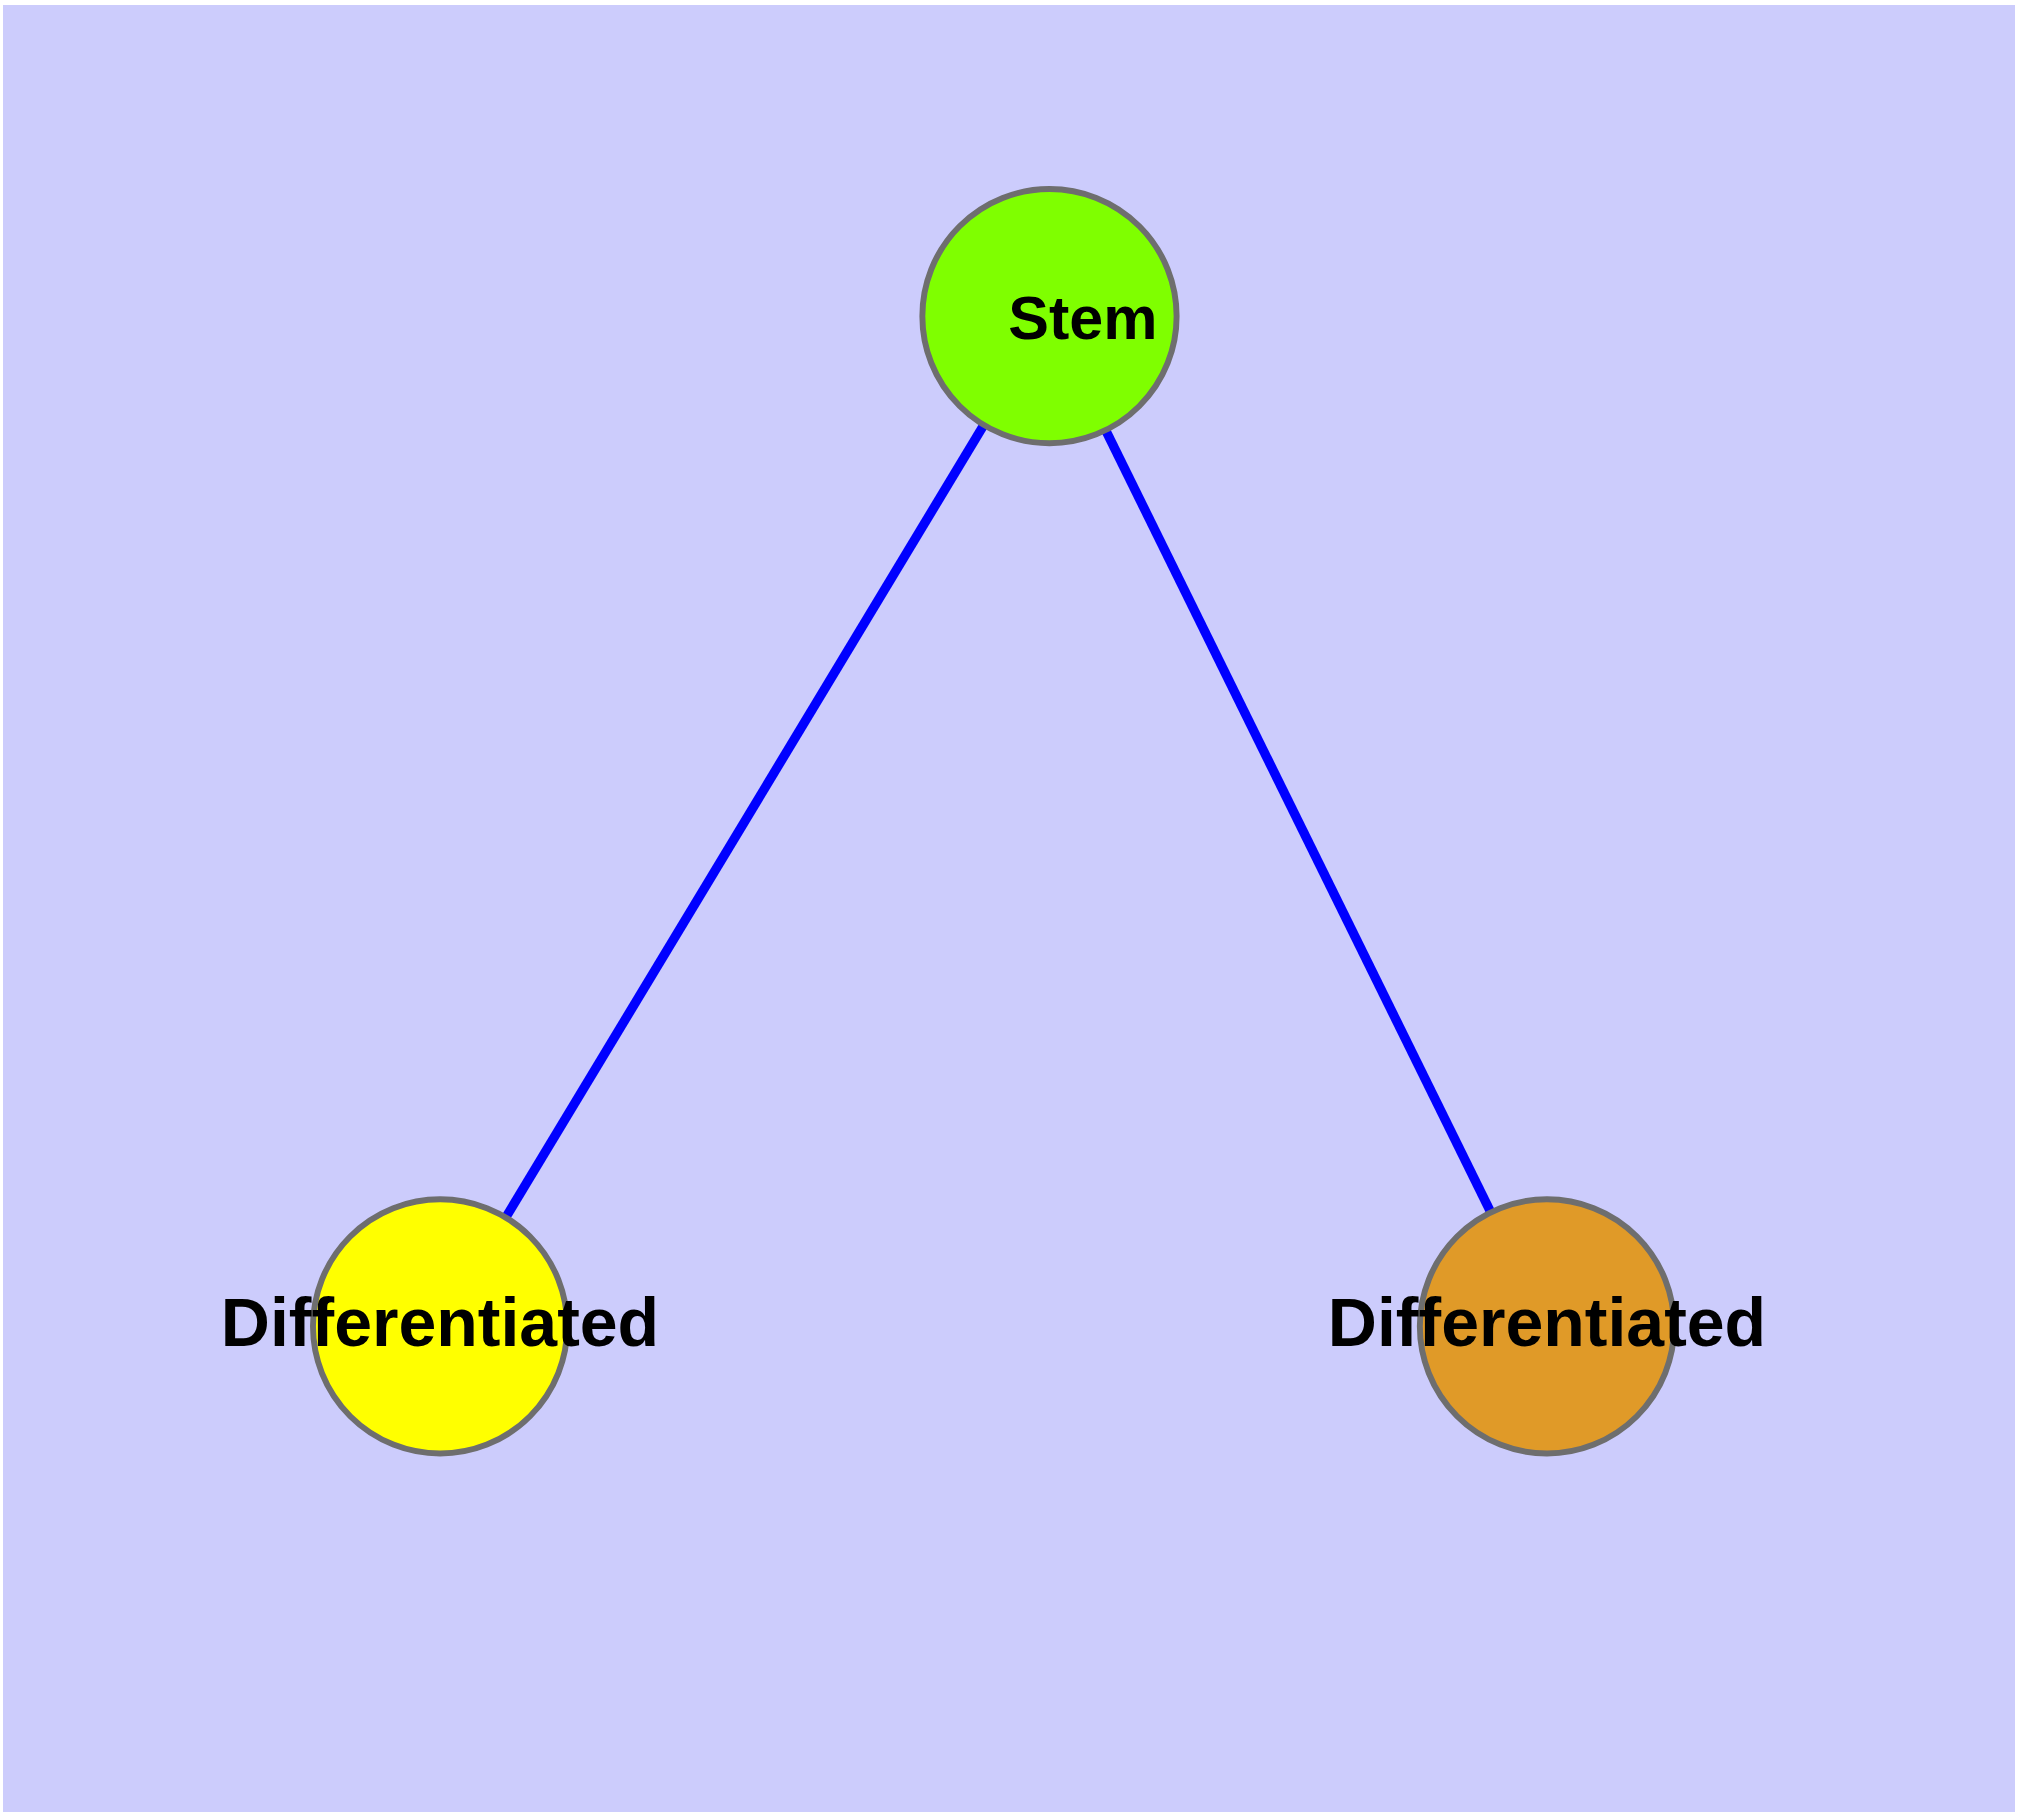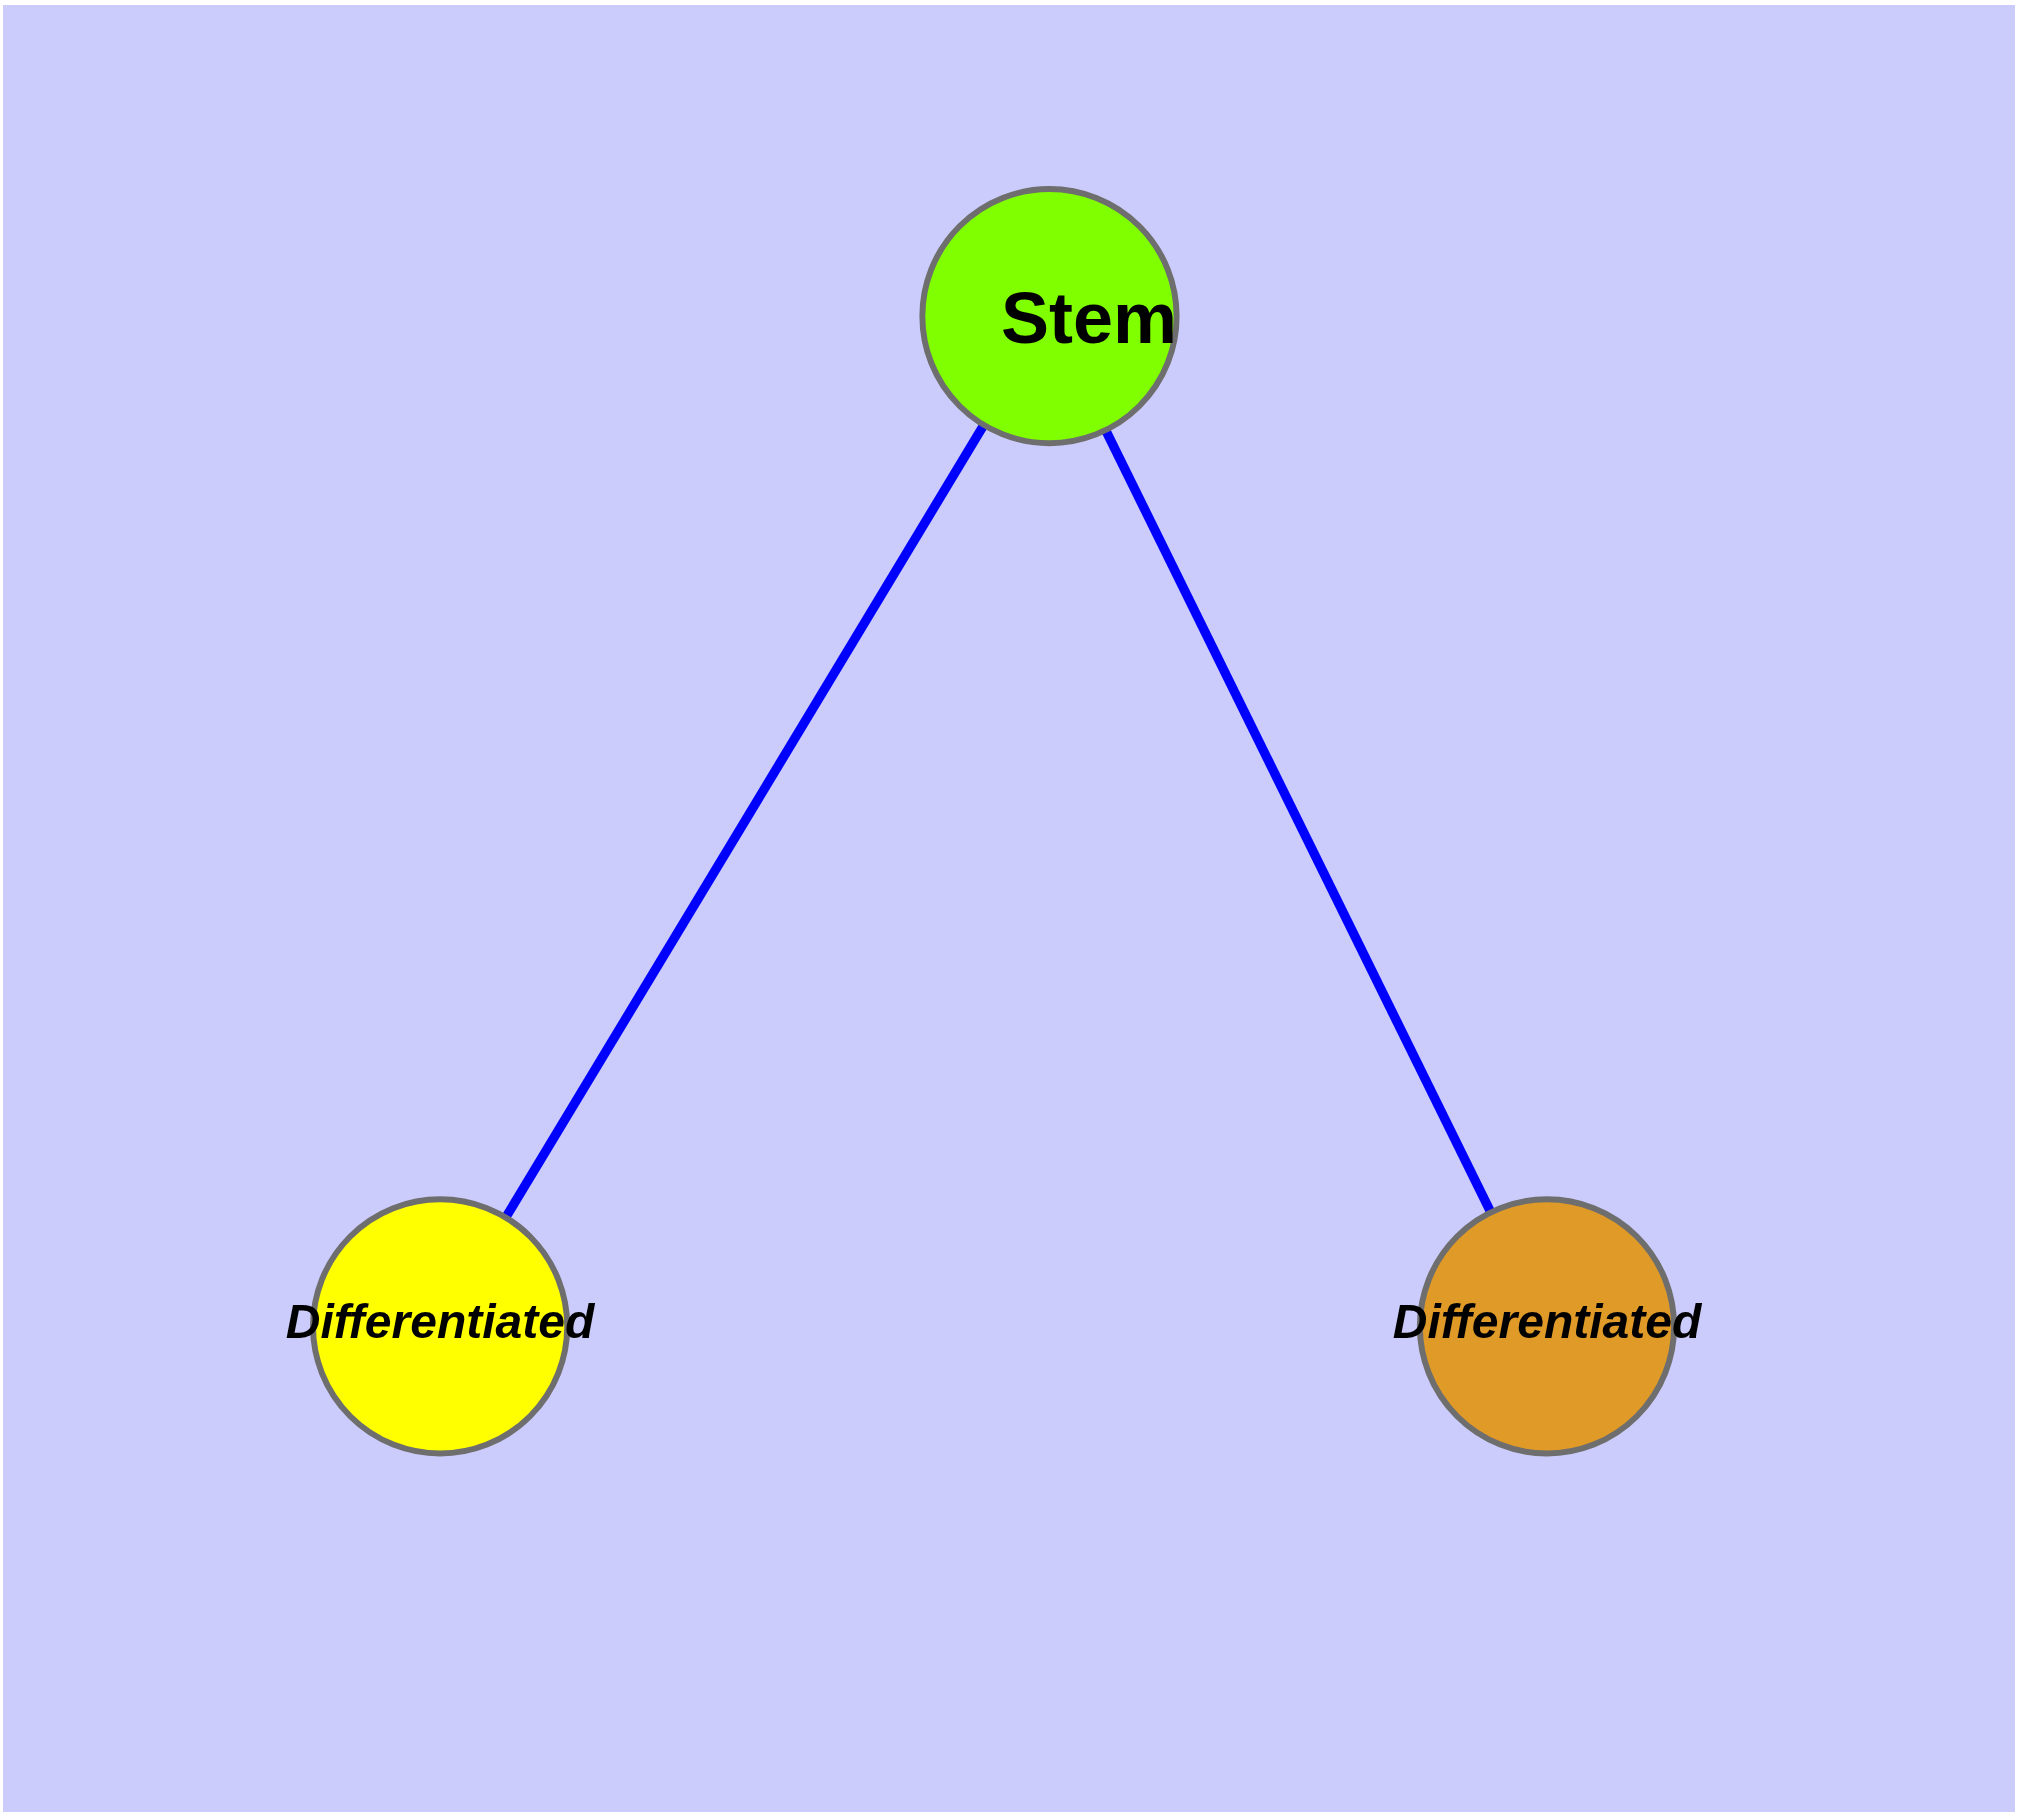--- a/index.html
+++ b/index.html
@@ -39,25 +39,24 @@
     color: #000000;
     font-family: "Liberation Sans", sans-serif;
     font-weight: bold;
     text-align: center;
     line-height: 1.16;
     white-space: pre;
     pointer-events: none;
     transform: translate(-50%, -50%);
   }
   .node-label.stem {
-    font-size: 72px;
+    font-size: 61px;
   }
   .node-label.leaf {
-    font-size: 48px;
-    font-style: italic;
+    font-size: 68px;
   }
 </style>
 </head>
 <body>
 
 <div id="canvas">
   <div id="plot-area"></div>
 
   <svg id="graph-svg" viewBox="0 0 2384 2138">
     <g>

